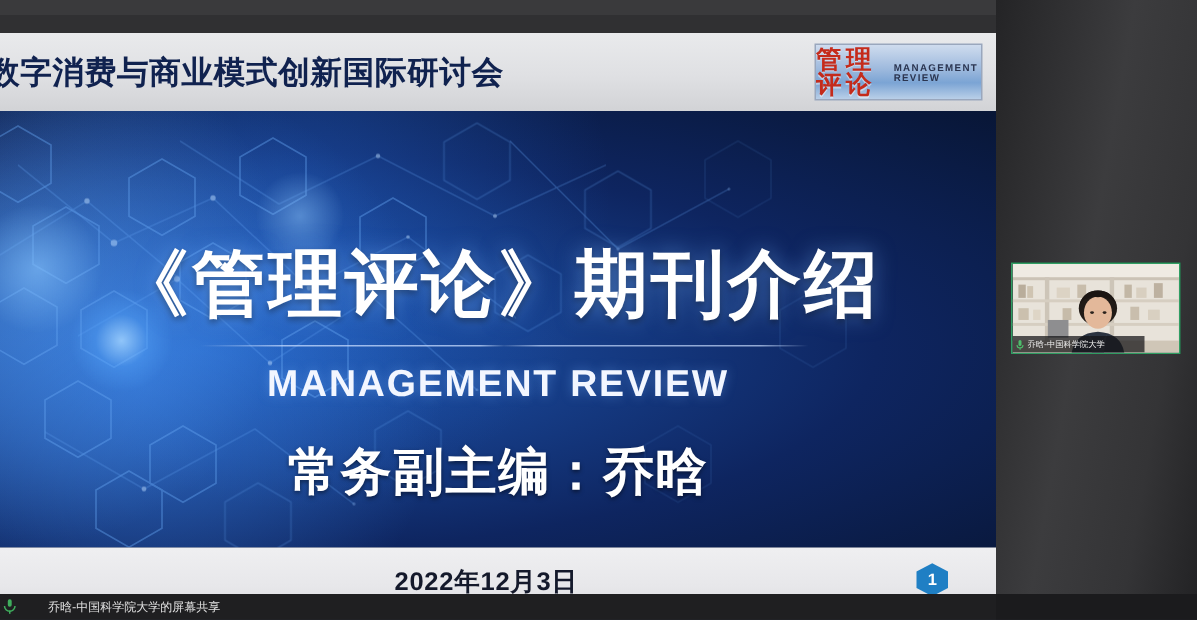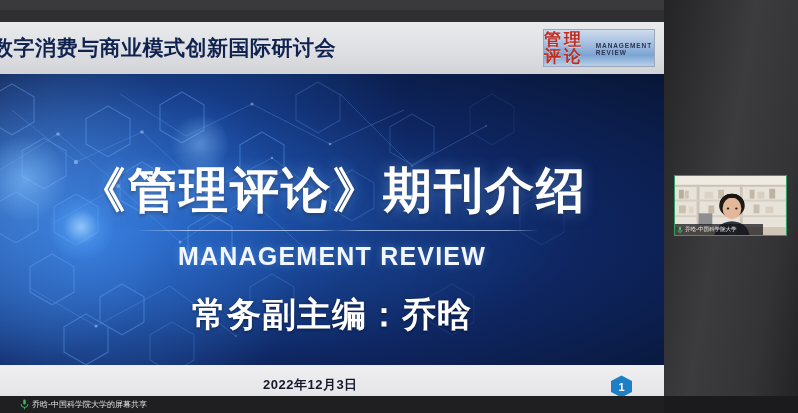--- a/index.html
+++ b/index.html
@@ -88,21 +88,21 @@
     text-shadow:0 1px 3px rgba(0,0,0,.5);
   }
 
   
   .slide-footer{
     position:absolute; left:0; top:343px; width:664px; height:43px;
     background:linear-gradient(180deg,#efeff1 0%,#e7e7ea 60%,#dcdce0 100%);
   }
   .slide-date{
     position:absolute; left:263px; top:11px;
-    font-size:13px; font-weight:bold; color:#14192b;
+    font-size:17px; font-weight:bold; color:#14192b;
     letter-spacing:.5px; white-space:nowrap;
   }
   .page-hex{
     position:absolute; left:609px; top:9px; width:25px; height:25px;
   }
   .page-hex-num{
     position:absolute; inset:0; display:flex; align-items:center; justify-content:center;
     font-size:11px; font-weight:bold; color:#ffffff;
   }
 
@@ -123,21 +123,21 @@
   }
   .mic-ico{ width:6px; height:8px; flex:0 0 auto; }
   .video-name-text{
     font-size:5.5px; color:#f0f0f0; white-space:nowrap; overflow:hidden;
     font-family:"DejaVu Sans",sans-serif;
   }
 
   
   .status-bar{
     position:absolute; left:0; top:396px; width:798px; height:17px;
-    background:#1f1f21; display:flex; align-items:center; padding-left:20px; gap:3px;
+    background:#1f1f21; display:flex; align-items:center; padding-left:2px; gap:21px;
   }
   .status-ico{ width:9px; height:11px; flex:0 0 auto; }
   .status-text{
     font-size:8px; color:#e2e2e2; white-space:nowrap;
     font-family:"DejaVu Sans",sans-serif;
   }
   .status-right-dark{
     position:absolute; left:664px; top:396px; width:134px; height:17px;
     background:#1b1b1d;
   }

